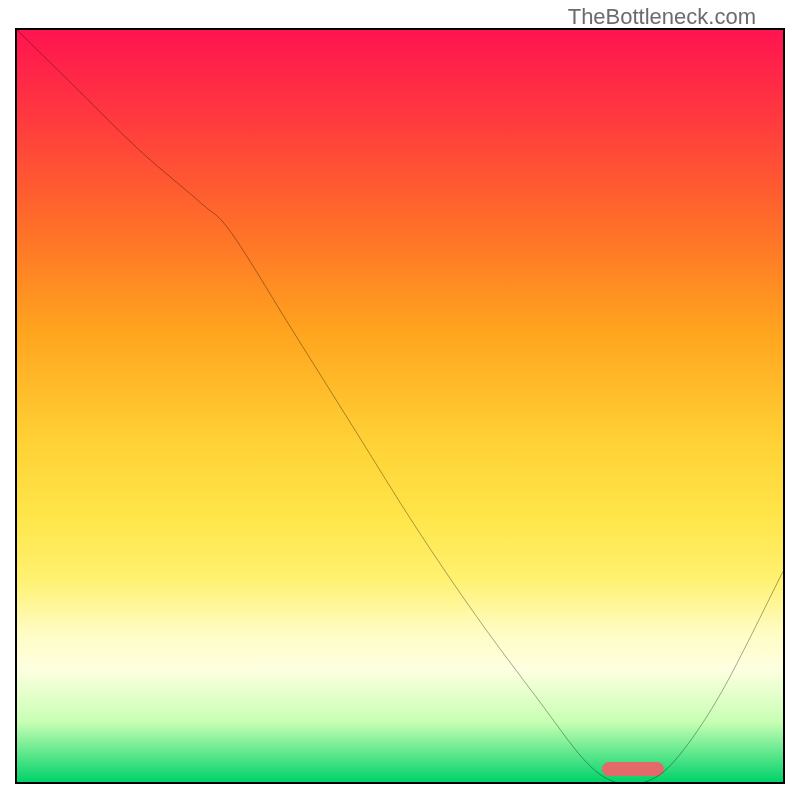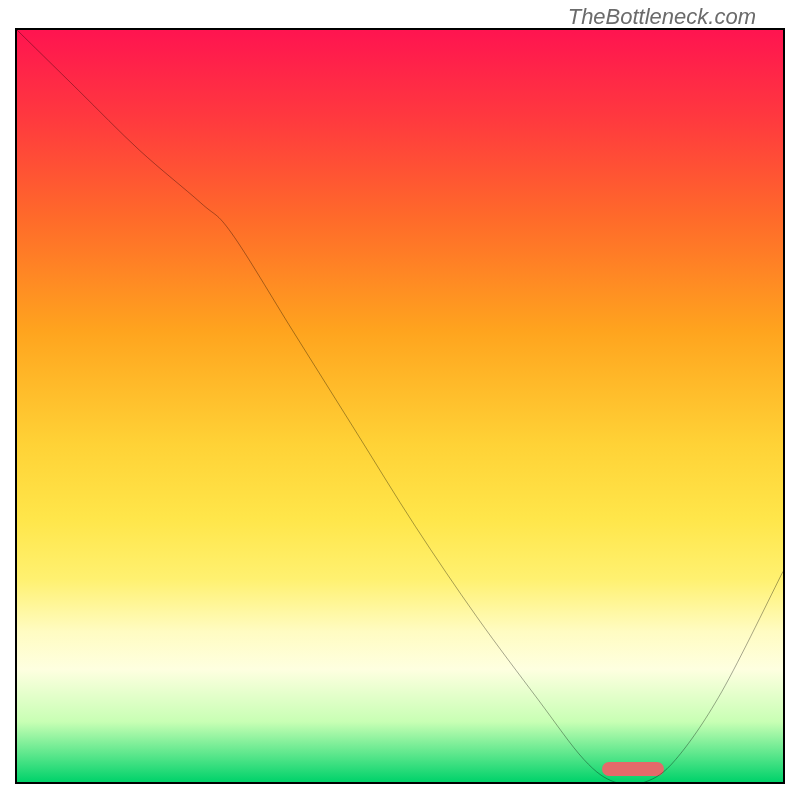--- a/index.html
+++ b/index.html
@@ -1,21 +1,20 @@
 <!DOCTYPE html>
 <html><head>
 <meta charset="utf-8">
 <style>
   * { margin: 0; padding: 0; box-sizing: border-box; }
   html, body { width: 800px; height: 800px; overflow: hidden; background: #fff; }
   .canvas {
     position: relative;
     width: 768px;
     height: 800px;
-    font-style: italic;
   }
   .watermark {
     position: absolute;
     top: 4px;
     right: 12px;
     font-family: Arial, Helvetica, sans-serif;
     font-size: 22px;
     font-weight: 400;
     color: #6b6b6b;
   }

